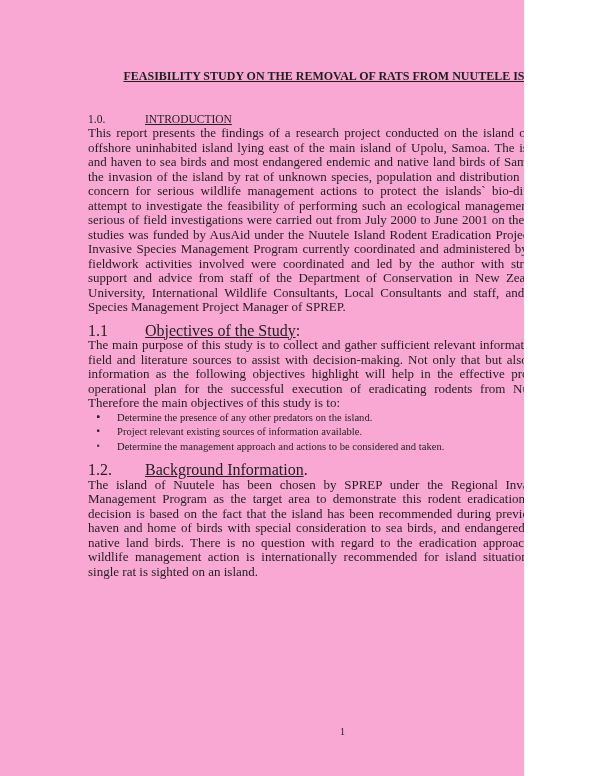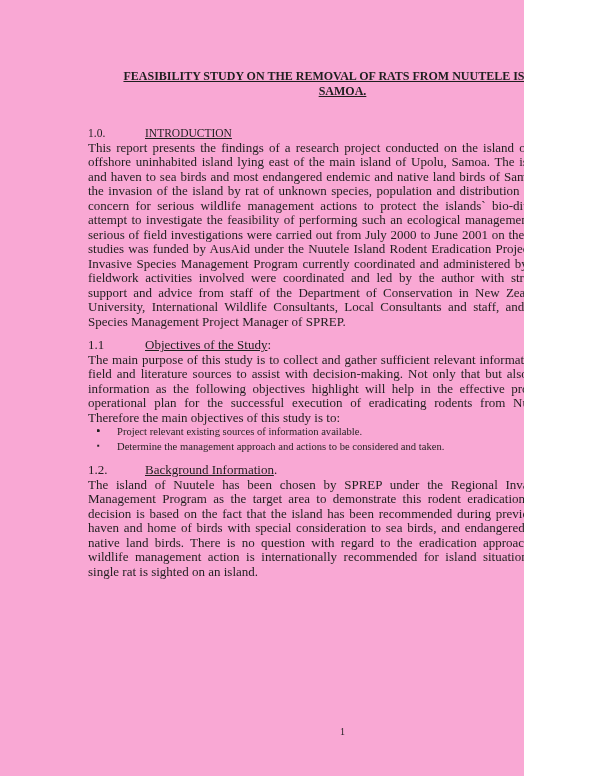--- a/index.html
+++ b/index.html
@@ -32,21 +32,21 @@
     text-decoration: underline;
   }
   .byline {
     text-align: center;
     font-weight: bold;
     font-size: 9.5px;
     line-height: 12px;
     margin-top: 2px;
   }
   .section-heading {
-    font-size: 13px;
+    font-size: 16px;
     line-height: 14.5px;
   }
   .section-heading.bold {
     font-weight: normal;
     font-size: 11.5px;
   }
   .section-heading .sec-num {
     display: inline-block;
     width: 57px;
   }
@@ -89,38 +89,37 @@
   }
 </style>
 </head>
 <body>
 
 <div class="page">
   <div class="content">
 
     <div class="doc-title">
       <div class="t-line">FEASIBILITY STUDY ON THE REMOVAL OF RATS FROM NUUTELE ISLAND,</div>
-      <div class="t-line">SAMOA.</div>
     </div>
 
     <div class="section-heading bold h-intro">
       <span class="sec-num">1.0.</span><span class="sec-title">INTRODUCTION</span>
     </div>
     <p class="para">This report presents the findings of a research project conducted on the island of Nuutele, an offshore uninhabited island lying east of the main island of Upolu, Samoa. The island is home and haven to sea birds and most endangered endemic and native land birds of Samoa. However, the invasion of the island by rat of unknown species, population and distribution has raised the concern for serious wildlife management actions to protect the islands` bio-diversity. In an attempt to investigate the feasibility of performing such an ecological management approach, a serious of field investigations were carried out from July 2000 to June 2001 on the island. These studies was funded by AusAid under the Nuutele Island Rodent Eradication Project through the Invasive Species Management Program currently coordinated and administered by SPREP. The fieldwork activities involved were coordinated and led by the author with strong technical support and advice from staff of the Department of Conservation in New Zealand, Massey University, International Wildlife Consultants, Local Consultants and staff, and the Invasive Species Management Project Manager of SPREP.</p>
 
     <div class="section-heading h-sub">
       <span class="sec-num">1.1</span><span class="sec-title">Objectives of the Study</span><span>:</span>
     </div>
     <p class="para">The main purpose of this study is to collect and gather sufficient relevant information from both field and literature sources to assist with decision-making. Not only that but also the required information as the following objectives highlight will help in the effective production of a operational plan for the successful execution of eradicating rodents from Nuutele Island. Therefore the main objectives of this study is to:</p>
 
     <ul class="bullets">
       <li><span class="bullet-marker">▪</span></li>
       <li><span class="bullet-marker">▪</span></li>
       <li><span class="bullet-marker">▪</span></li>
-      <li><span class="bullet-marker">▪</span></li>
+      <li><span class="bullet-marker">▪</span><span>Determine the presence of any other predators on the island.</span></li>
       <li><span class="bullet-marker">▪</span></li>
       <li><span class="bullet-marker">▪</span><span>Project relevant existing sources of information available.</span></li>
       <li><span class="bullet-marker">▪</span><span>Determine the management approach and actions to be considered and taken.</span></li>
     </ul>
 
     <div class="section-heading h-sub">
       <span class="sec-num">1.2.</span><span class="sec-title">Background Information</span><span>.</span>
     </div>
     <p class="para">The island of Nuutele has been chosen by SPREP under the Regional Invasive Species Management Program as the target area to demonstrate this rodent eradication project. The decision is based on the fact that the island has been recommended during previous studies as haven and home of birds with special consideration to sea birds, and endangered endemic and native land birds. There is no question with regard to the eradication approach, since such wildlife management action is internationally recommended for island situation whenever a single rat is sighted on an island.</p>
 

